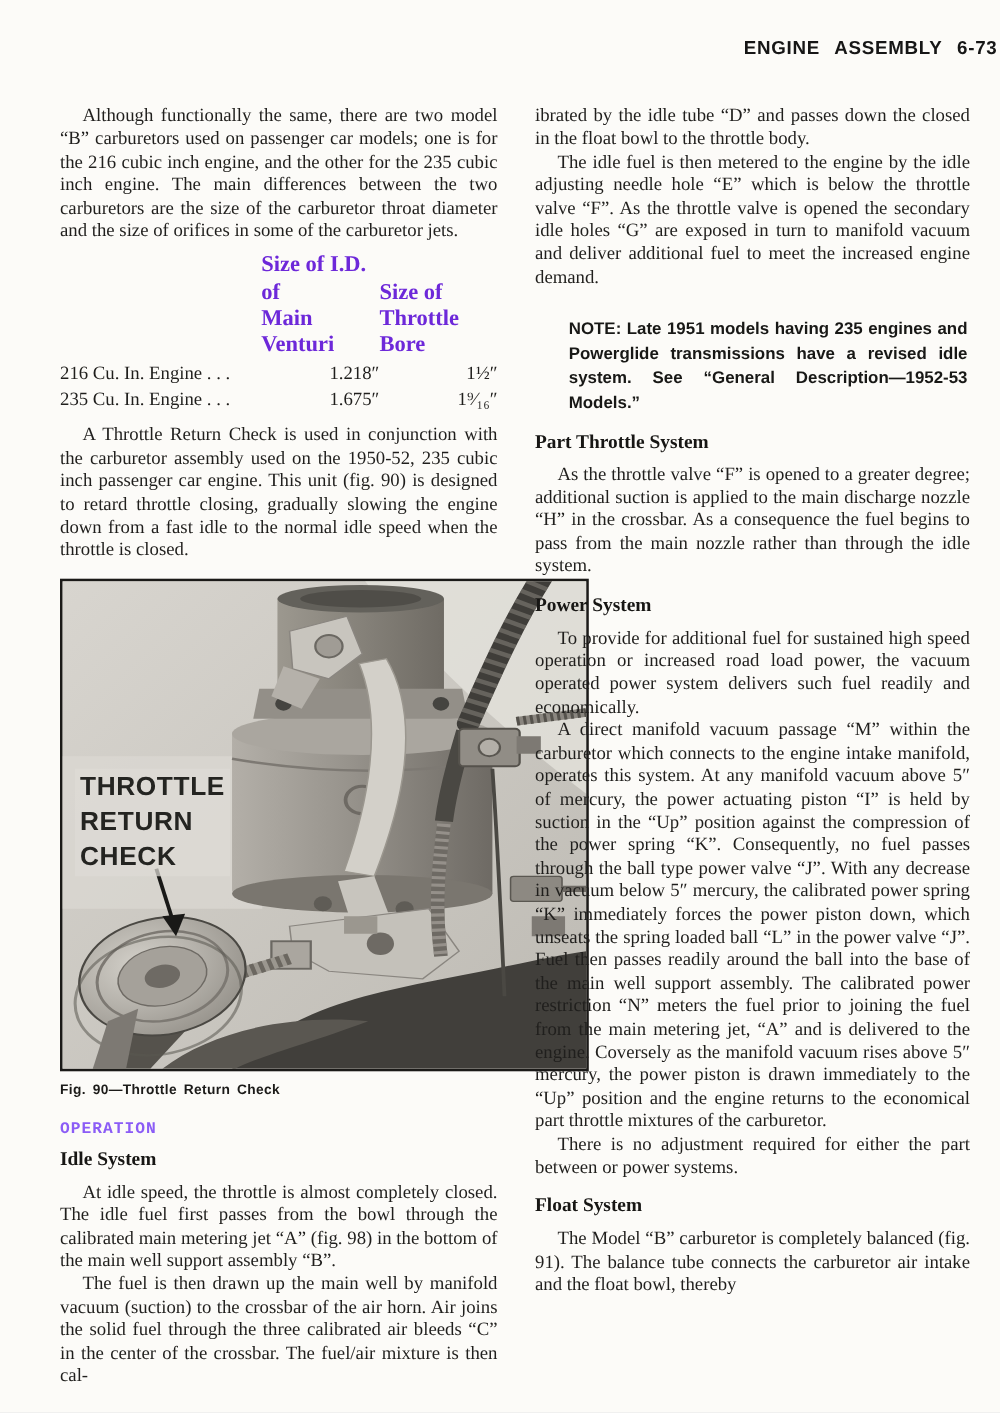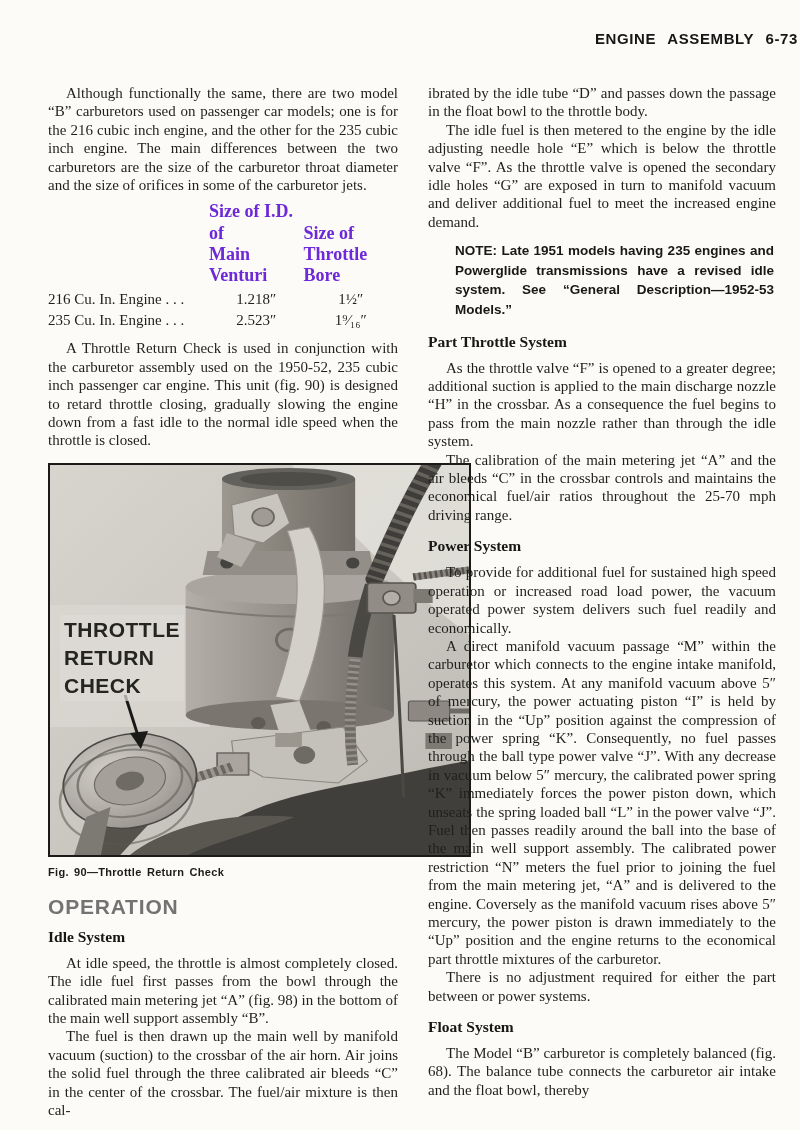--- a/index.html
+++ b/index.html
@@ -29,21 +29,21 @@
   }
   table.spec th{
     font-size:18px;font-weight:bold;line-height:1.18;
     text-align:left;vertical-align:bottom;padding:0 0 3px 0;
     white-space:pre-line;color:#6d28d9;
   }
   table.spec td{
     font-size:15px;line-height:21px;padding:0;color:#201f1d;
   }
   td.lbl{text-align:left;width:46%;}
-  td.val{text-align:center;width:27%;}
+  td.val{text-align:right;width:27%;}
   
   figure.fig{margin:13px 0 0 0;padding:0;}
   .photo{
     position:relative;width:423px;height:394px;box-sizing:border-box;
     border:2px solid #1b1a18;background:#cbc8c2;
   }
   .photo svg{display:block;width:100%;height:100%;}
   .photo-label{
     position:absolute;left:10px;top:150px;
     font-family:"Liberation Sans","DejaVu Sans",sans-serif;
@@ -51,29 +51,29 @@
     color:#242421;white-space:pre-line;
     background:rgba(222,219,213,.72);padding:1px 4px;
   }
   figcaption.caption{
     margin-top:9px;text-align:left;
     font-family:"Liberation Sans","DejaVu Sans",sans-serif;
     font-weight:bold;font-size:11px;letter-spacing:.3px;word-spacing:2px;
     color:#1c1b19;
   }
   h2.op{
-    margin:17px 0 9px 0;font-size:21px;font-weight:bold;letter-spacing:.8px;
-    font-family:Liberation Sans, sans-serif;color:#737373;
+    margin:17px 0 9px 0;font-size:13px;font-weight:bold;letter-spacing:.8px;
+    font-family:Liberation Mono, monospace;color:#8b5cf6;
   }
   h3.sub{
     margin:13px 0 8px 0;font-size:15.5px;font-weight:bold;
     font-family:"Liberation Serif","DejaVu Serif",serif;color:#171614;
   }
   .note{
-    margin:10px 2px 10px 27px;
+    margin:22px 2px 10px 27px;
     font-family:"Liberation Sans","DejaVu Sans",sans-serif;
     font-weight:bold;font-size:13.5px;line-height:19.6px;text-align:justify;
     color:#181816;
   }
   .mt6{margin-top:6px;}
 </style>
 </head>
 <body>
 
 <div class="page">
@@ -94,21 +94,21 @@
         </tr>
       </thead>
       <tbody>
         <tr>
           <td class="lbl">216 Cu. In. Engine . . .</td>
           <td class="val">1.218″</td>
           <td class="val">1½″</td>
         </tr>
         <tr>
           <td class="lbl">235 Cu. In. Engine . . .</td>
-          <td class="val">2.523″</td>
+          <td class="val">1.675″</td>
           <td class="val">1⁹⁄₁₆″</td>
         </tr>
       </tbody>
     </table>
 
     <p class="body indent">A Throttle Return Check is used in conjunction with the carburetor assembly used on the 1950-52, 235 cubic inch passenger car engine. This unit (fig. 90) is designed to retard throttle closing, gradually slowing the engine down from a fast idle to the normal idle speed when the throttle is closed.</p>
 
     <figure class="fig">
       <div class="photo">
         <svg viewBox="0 0 346 390" preserveAspectRatio="none">
@@ -224,31 +224,30 @@
       <figcaption class="caption">Fig. 90—Throttle Return Check</figcaption>
     </figure>
 
     <h2 class="op">OPERATION</h2>
     <h3 class="sub" style="margin-top:9px;">Idle System</h3>
     <p class="body indent">At idle speed, the throttle is almost completely closed. The idle fuel first passes from the bowl through the calibrated main metering jet “A” (fig. 98) in the bottom of the main well support assembly “B”.</p>
     <p class="body indent mt6">The fuel is then drawn up the main well by manifold vacuum (suction) to the crossbar of the air horn. Air joins the solid fuel through the three calibrated air bleeds “C” in the center of the crossbar. The fuel/air mixture is then cal-</p>
   </div>
 
   <div class="col col-right">
-    <p class="body">ibrated by the idle tube “D” and passes down the passage in the float bowl to the throttle body.</p>
+    <p class="body">ibrated by the idle tube “D” and passes down the closed in the float bowl to the throttle body.</p>
     <p class="body indent">The idle fuel is then metered to the engine by the idle adjusting needle hole “E” which is below the throttle valve “F”. As the throttle valve is opened the secondary idle holes “G” are exposed in turn to manifold vacuum and deliver additional fuel to meet the increased engine demand.</p>
 
     <div class="note">NOTE: Late 1951 models having 235 engines and Powerglide transmissions have a revised idle system. See “General Description—1952-53 Models.”</div>
 
     <h3 class="sub">Part Throttle System</h3>
     <p class="body indent">As the throttle valve “F” is opened to a greater degree; additional suction is applied to the main discharge nozzle “H” in the crossbar. As a consequence the fuel begins to pass from the main nozzle rather than through the idle system.</p>
-    <p class="body indent">The calibration of the main metering jet “A” and the air bleeds “C” in the crossbar controls and maintains the economical fuel/air ratios throughout the 25-70 mph driving range.</p>
 
     <h3 class="sub">Power System</h3>
     <p class="body indent">To provide for additional fuel for sustained high speed operation or increased road load power, the vacuum operated power system delivers such fuel readily and economically.</p>
     <p class="body indent">A direct manifold vacuum passage “M” within the carburetor which connects to the engine intake manifold, operates this system. At any manifold vacuum above 5″ of mercury, the power actuating piston “I” is held by suction in the “Up” position against the compression of the power spring “K”. Consequently, no fuel passes through the ball type power valve “J”. With any decrease in vacuum below 5″ mercury, the calibrated power spring “K” immediately forces the power piston down, which unseats the spring loaded ball “L” in the power valve “J”. Fuel then passes readily around the ball into the base of the main well support assembly. The calibrated power restriction “N” meters the fuel prior to joining the fuel from the main metering jet, “A” and is delivered to the engine. Coversely as the manifold vacuum rises above 5″ mercury, the power piston is drawn immediately to the “Up” position and the engine returns to the economical part throttle mixtures of the carburetor.</p>
     <p class="body indent">There is no adjustment required for either the part between or power systems.</p>
 
     <h3 class="sub">Float System</h3>
-    <p class="body indent">The Model “B” carburetor is completely balanced (fig. 68). The balance tube connects the carburetor air intake and the float bowl, thereby</p>
+    <p class="body indent">The Model “B” carburetor is completely balanced (fig. 91). The balance tube connects the carburetor air intake and the float bowl, thereby</p>
   </div>
 
 </div>
 
 </body></html>

